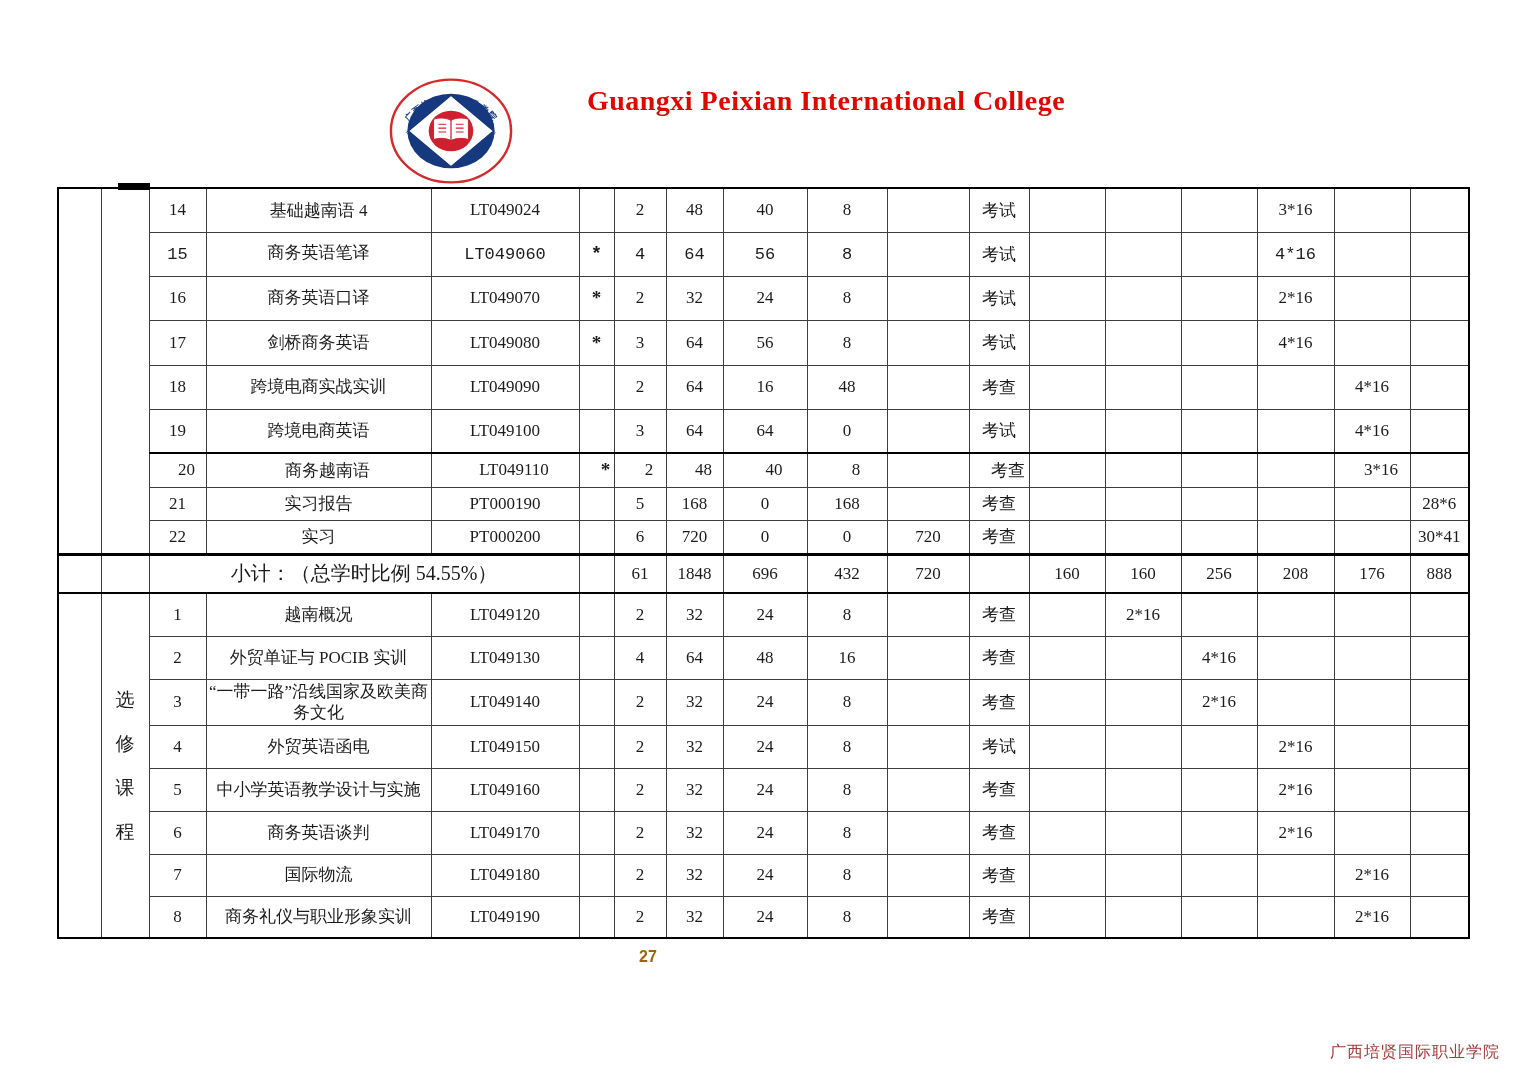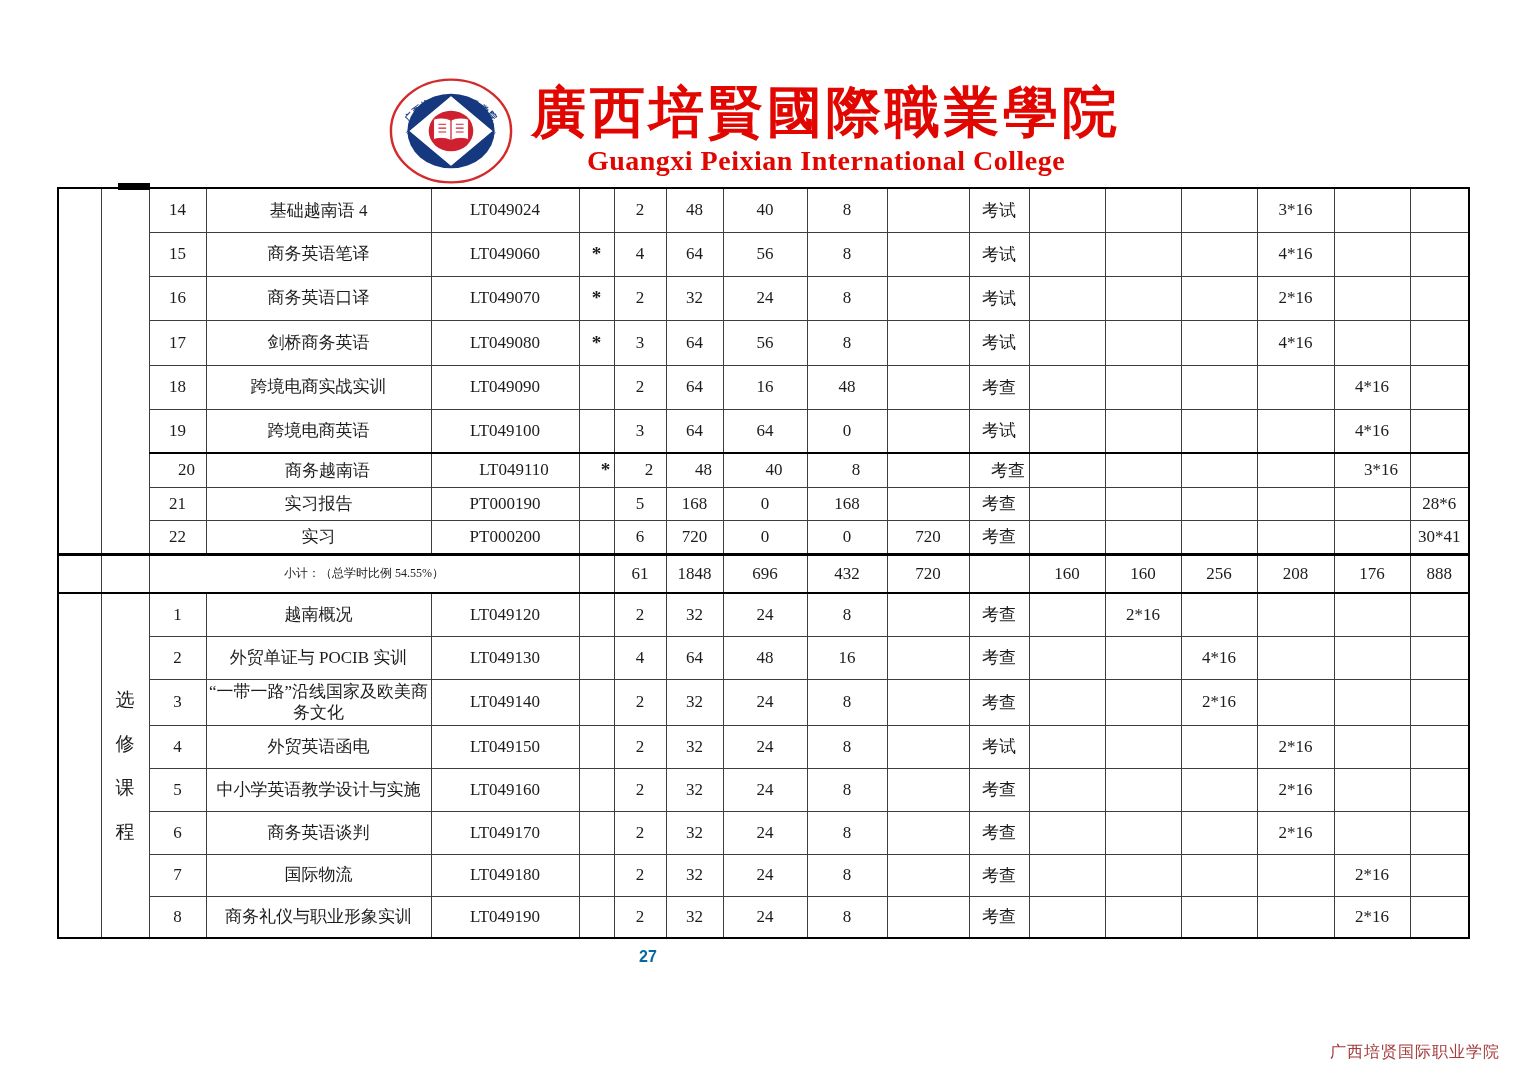--- a/index.html
+++ b/index.html
@@ -18,27 +18,27 @@
   
   .table-wrap{position:absolute;left:57px;top:187px;}
   table{border-collapse:collapse;table-layout:fixed;width:1411px;border:2px solid #000;}
   td{border:1px solid #3d3d3d;text-align:center;vertical-align:middle;
      font-size:17px;padding:0 2px;overflow:hidden;}
   tr.subtotal td{border-top:3px solid #000;border-bottom:2px solid #000;}
   tr.thick-top td{border-top:2px solid #000;padding-left:20px;}
   td.name-cell{line-height:1.25;text-align:center;}
   td.star-cell{font-weight:700;font-size:19px;}
   td.cat-label{font-size:19px;line-height:44px;white-space:pre-line;padding:0;}
-  td.subtotal-label{font-size:12px;}
+  td.subtotal-label{font-size:20px;}
   .notch{position:absolute;left:61px;top:-4px;width:32px;height:7px;background:#000;}
 
   
   .pagenum{position:absolute;left:0;top:948px;width:1296px;text-align:center;
            font-family:"Liberation Sans","DejaVu Sans",sans-serif;
-           font-size:16px;font-weight:700;color:#0369a1;}
+           font-size:16px;font-weight:700;color:#a16207;}
   .watermark{position:absolute;right:28px;top:1042px;font-size:16px;
              color:#a33c3c;letter-spacing:1px;}
 </style>
 </head>
 <body>
 
 <div class="logo">
   <svg viewBox="0 0 130 110" width="126" height="108">
     <defs>
       <path id="arcTop" d="M 14,62 A 52,46 0 0 1 116,62" fill="none"></path>
@@ -54,21 +54,20 @@
     <ellipse cx="65" cy="55" rx="45" ry="38.5" fill="#16387f"></ellipse>
     <polygon points="65,18 109,55 65,92 21,55" fill="#ffffff" stroke="#16387f" stroke-width="1.5"></polygon>
     <ellipse cx="65" cy="55" rx="23" ry="21" fill="#cf2030"></ellipse>
     <path d="M65 44 C60 41,52 41,47 43 L47 64 C52 62,60 62,65 65 C70 62,78 62,83 64 L83 43 C78 41,70 41,65 44 Z" fill="#ffffff" stroke="#cf2030" stroke-width="1"></path>
     <line x1="65" y1="44" x2="65" y2="65" stroke="#cf2030" stroke-width="1.3"></line>
     <path d="M52 48 h8 M52 52 h8 M52 56 h8 M70 48 h8 M70 52 h8 M70 56 h8" stroke="#cf2030" stroke-width="1.2" fill="none"></path>
   </svg>
 </div>
 
 <div class="titleblock">
-  <div class="title-cn">廣西培賢國際職業學院</div>
   <div class="title-en">Guangxi Peixian International College</div>
 </div>
 
 <div class="table-wrap">
   <div class="notch"></div>
   <table>
     <colgroup>
       <col style="width:43px">
         <col style="width:48px">
         <col style="width:57px">
@@ -102,21 +101,21 @@
           <td>8</td>
           <td></td>
           <td>考试</td>
           <td></td>
           <td></td>
           <td></td>
           <td>3*16</td>
           <td></td>
           <td></td>
         </tr>
-        <tr style="height: 44px;">
+        <tr style="height: 44px; font-family: Liberation Mono, monospace;">
           <td>15</td>
           <td class="name-cell">商务英语笔译</td>
           <td>LT049060</td>
           <td class="star-cell">*</td>
           <td>4</td>
           <td>64</td>
           <td>56</td>
           <td>8</td>
           <td></td>
           <td>考试</td>

